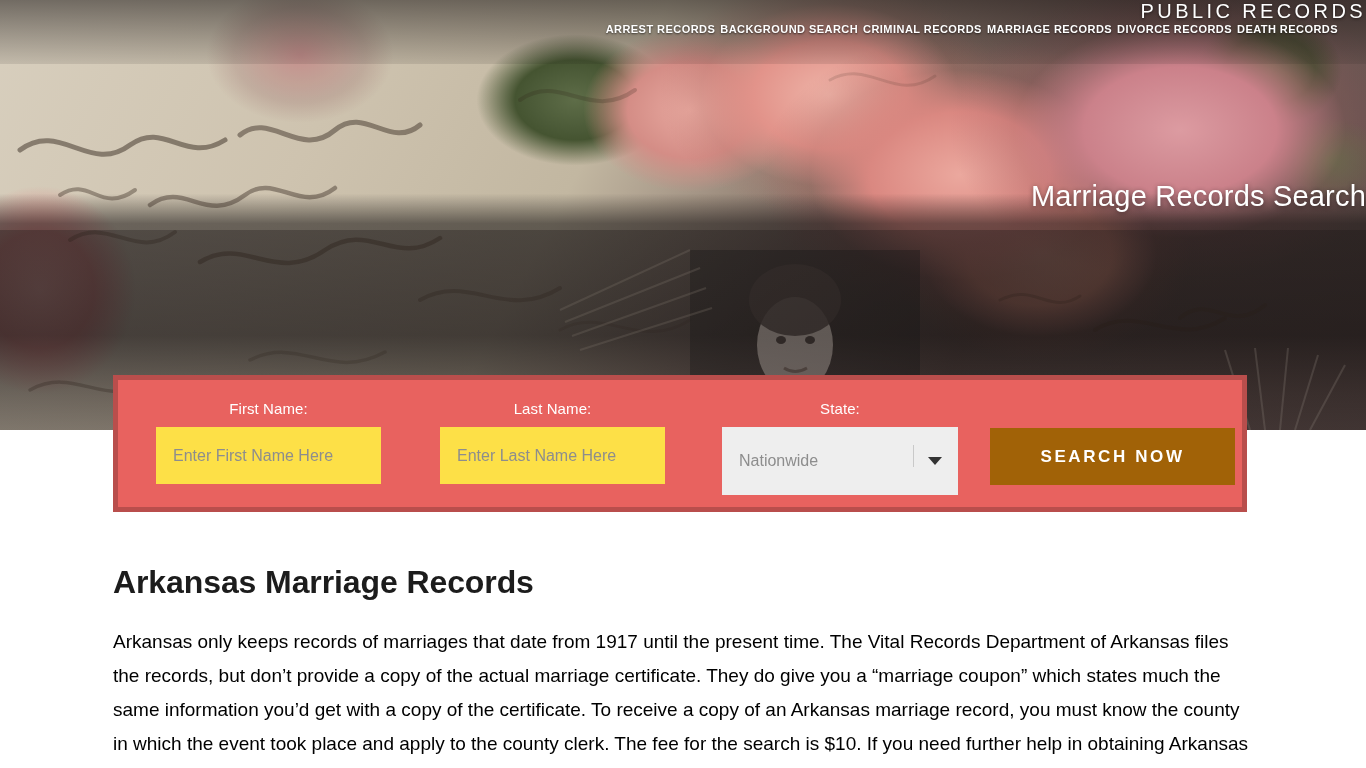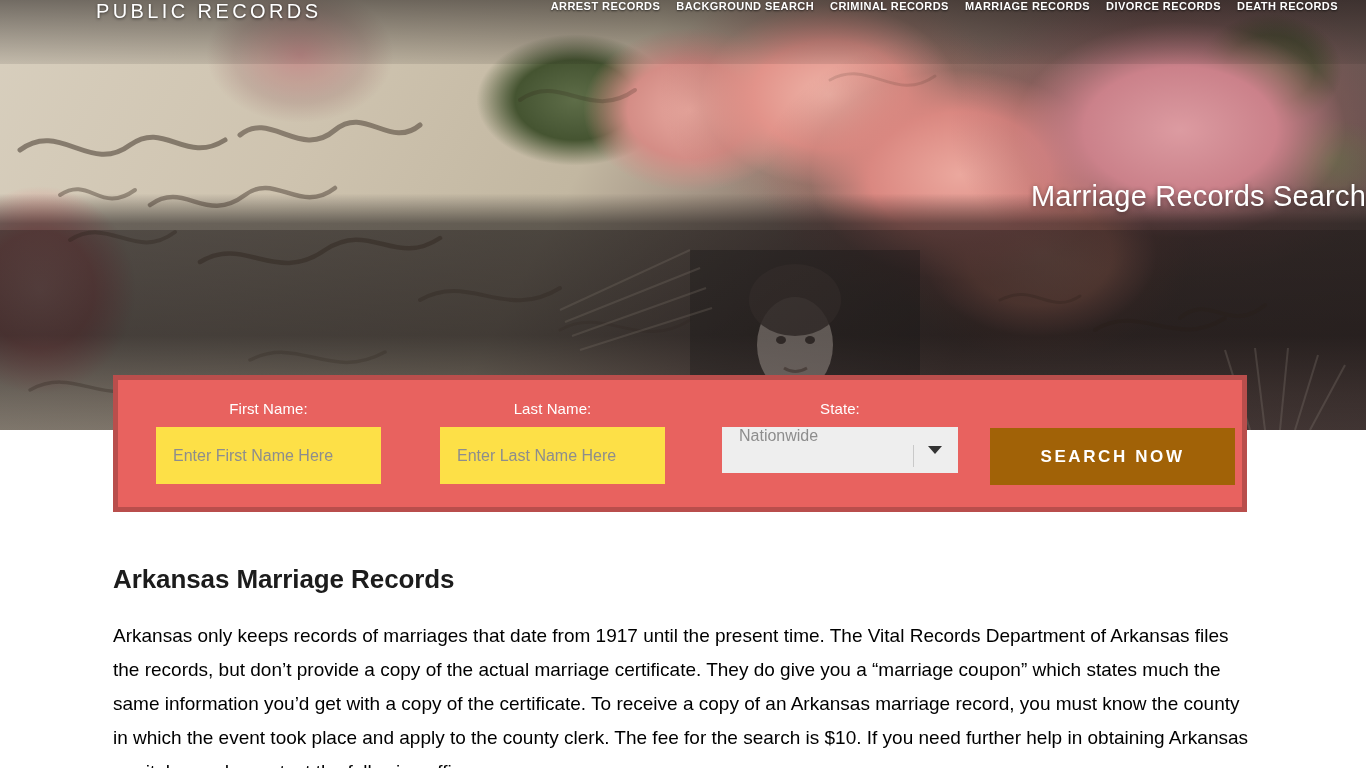--- a/index.html
+++ b/index.html
@@ -70,41 +70,42 @@
   .hero-topshade {
     position: absolute;
     left: 0; right: 0; top: 0; height: 64px;
     background: linear-gradient(to bottom, rgba(20,16,16,0.52), rgba(20,16,16,0.10));
     pointer-events: none;
   }
 
   
   .header {
     position: absolute;
-    top: 0; left: 12px; right: 0;
+    top: 0; left: 0; right: 0;
     height: 44px;
     display: flex;
-    align-items: flex-start;
+    align-items: flex-end;
     z-index: 6;
+    flex-direction: column;
   }
   .logo {
     margin-left: 84px;
     color: #ffffff;
     font-size: 20px;
     font-weight: 400;
     letter-spacing: 3.4px;
     text-shadow: 0 1px 3px rgba(0,0,0,0.55);
     white-space: nowrap;
   }
   .nav {
     margin-left: auto;
     margin-right: 28px;
     display: flex;
     align-items: center;
-    gap: 16px;
+    gap: 5px;
   }
   .nav-item {
     color: #ffffff;
     font-size: 11px;
     font-weight: bold;
     letter-spacing: 0.45px;
     text-shadow: 0 1px 2px rgba(0,0,0,0.6);
     white-space: nowrap;
     cursor: pointer;
   }
@@ -165,23 +166,24 @@
   }
   .field-input::placeholder { color: #8d8d8d; opacity: 1; }
 
   .f-first { left: 18px;  width: 245px; }
   .f-last  { left: 302px; width: 245px; }
   .f-state { left: 584px; width: 256px; }
 
   .select-wrap {
     position: relative;
     width: 100%;
-    height: 46px;
+    height: 68px;
     background: #eeeeee;
     display: flex;
+    align-items: center;
     cursor: pointer;
   }
   .select-value {
     padding-left: 17px;
     font-size: 16px;
     color: #8d8d8d;
   }
   .select-sep {
     position: absolute;
     right: 44px;
@@ -224,21 +226,21 @@
     left: 0; right: 0;
     background: #ffffff;
     padding: 0;
   }
   .article {
     margin: 0 auto;
     width: 1140px;
     padding-top: 134px;
   }
   .article h1 {
-    font-size: 26px;
+    font-size: 32px;
     font-weight: bold;
     color: #1c1c1c;
     letter-spacing: -0.1px;
     margin-bottom: 24px;
   }
   .article p {
     font-size: 19px;
     line-height: 34px;
     color: #000000;
     margin-bottom: 24px;

